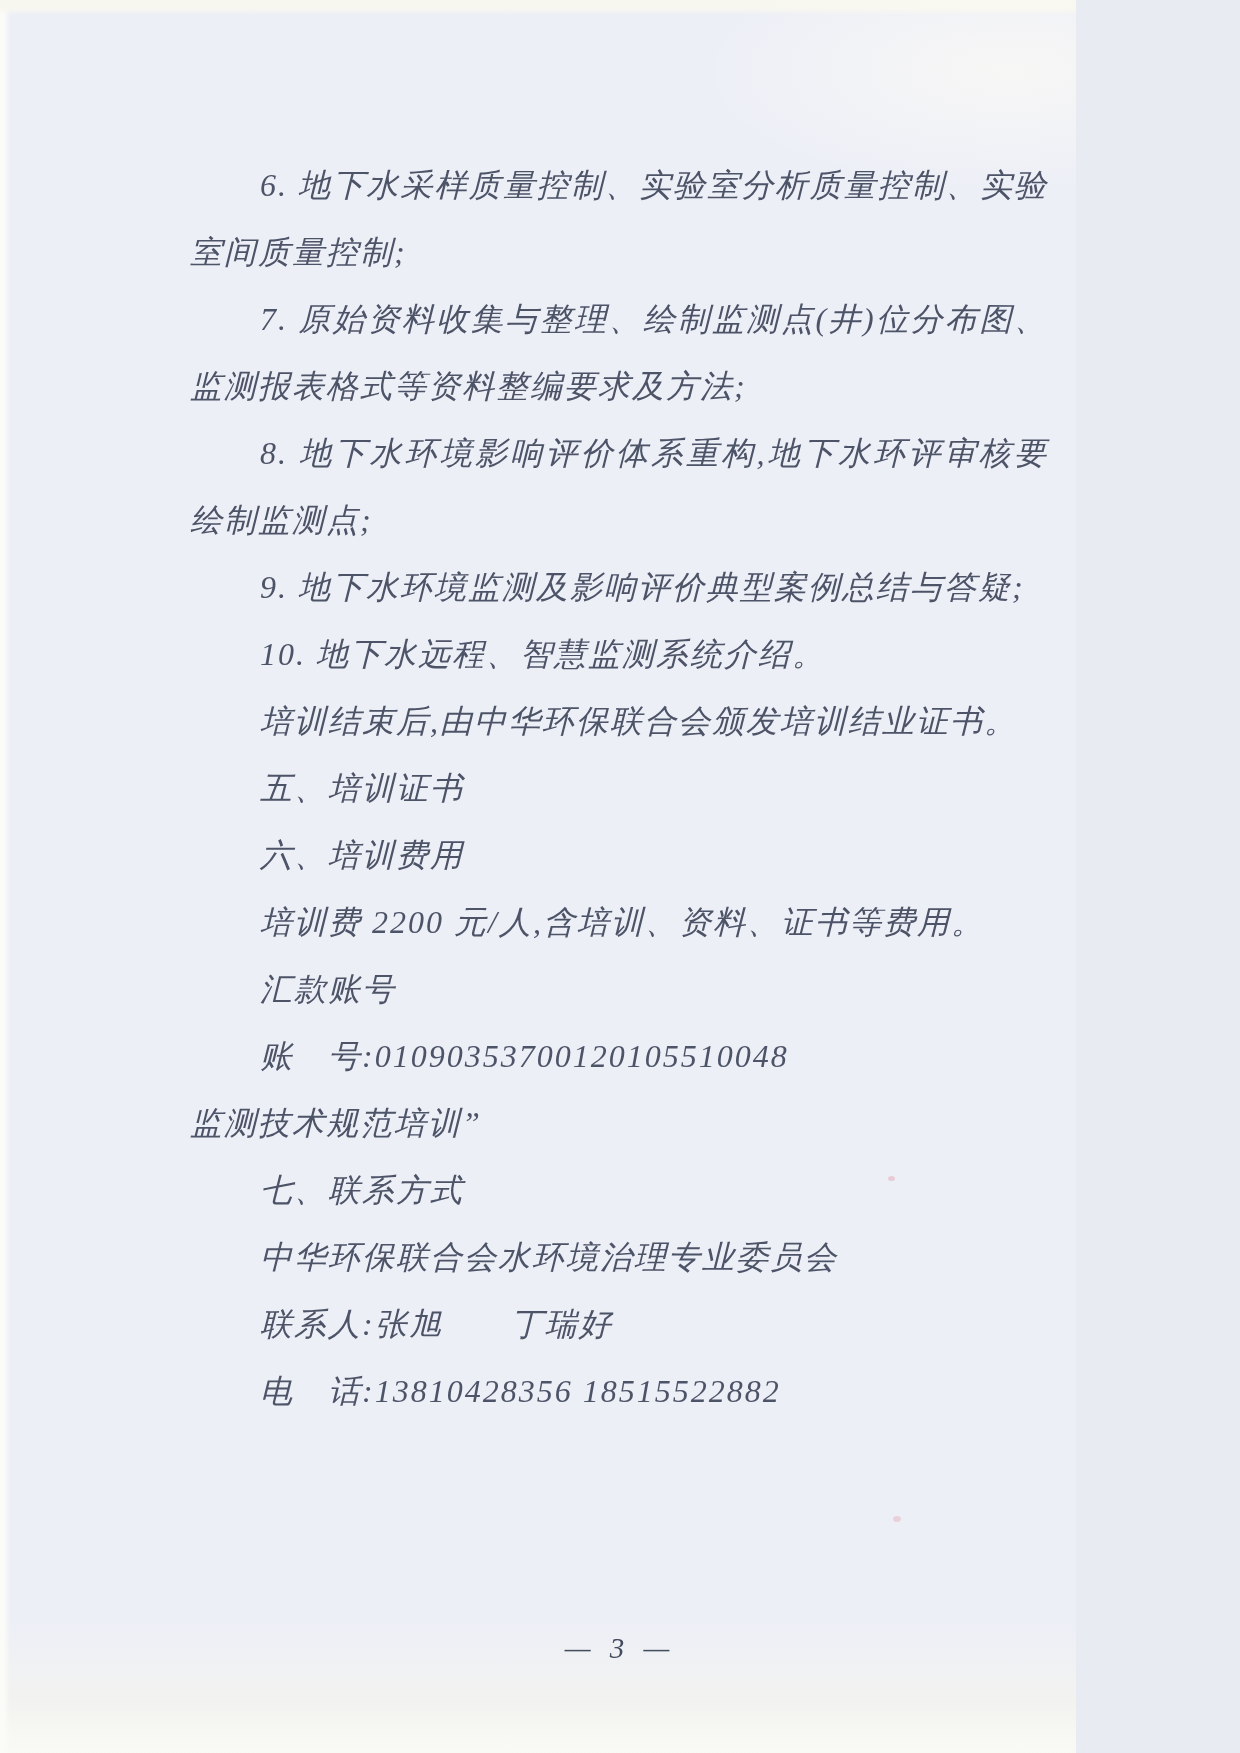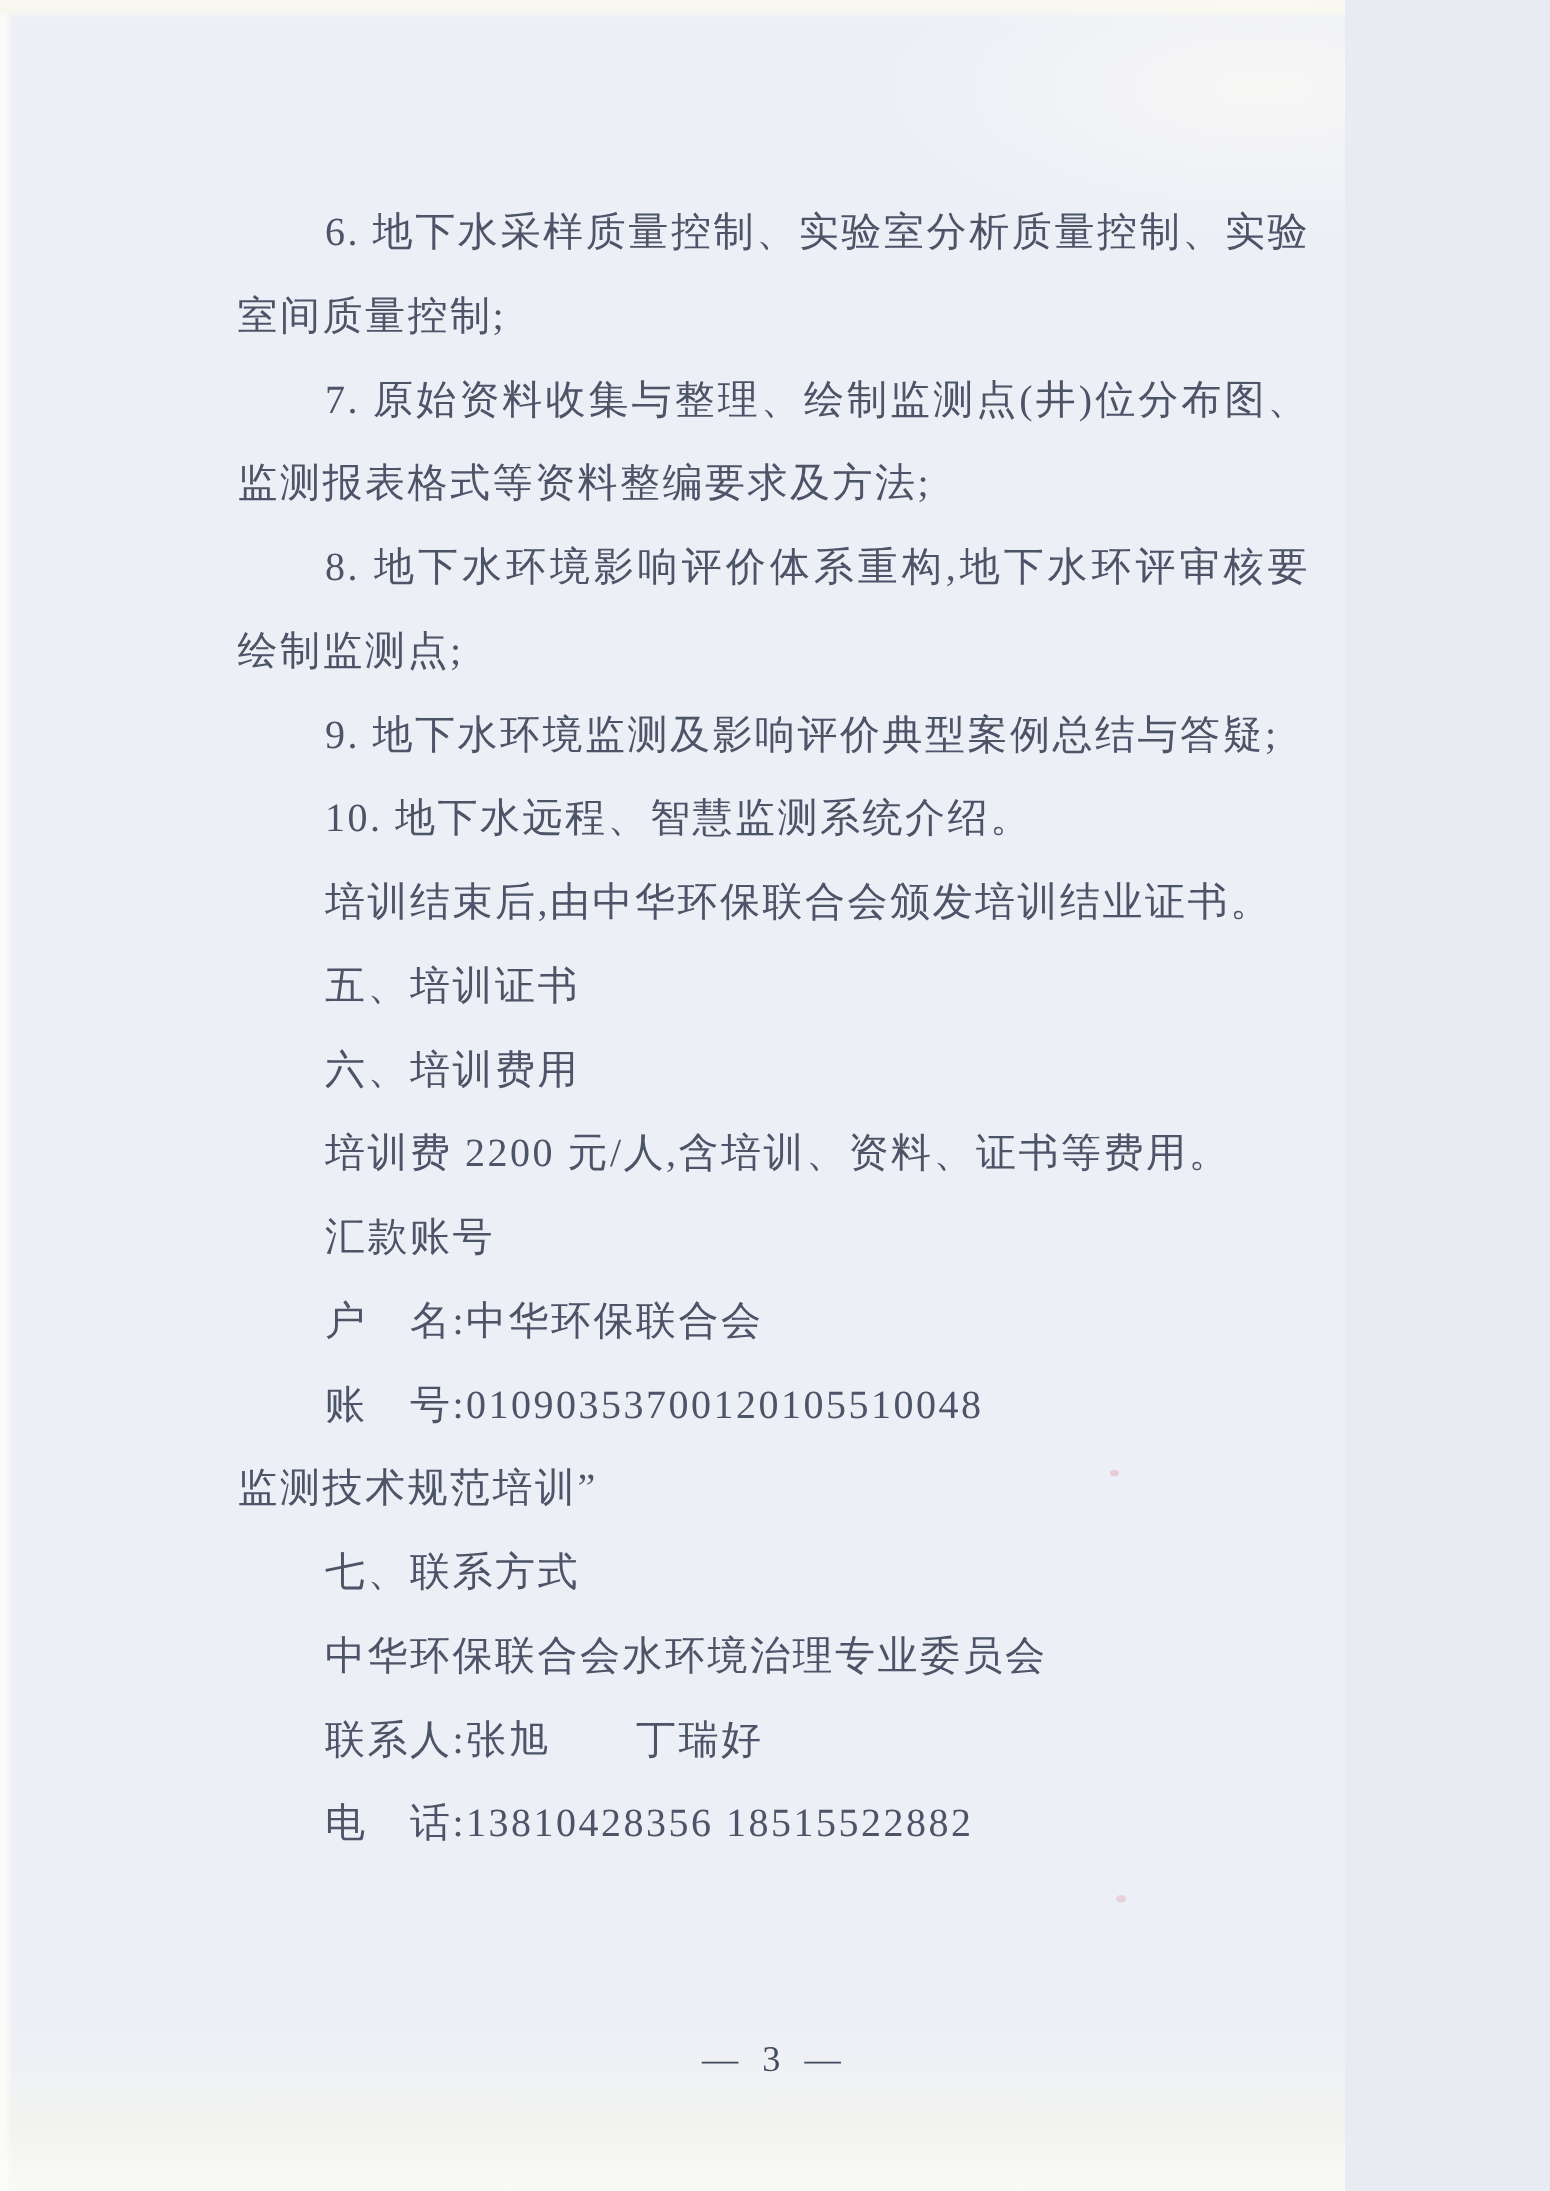--- a/index.html
+++ b/index.html
@@ -9,20 +9,21 @@
     font-family:"Liberation Serif","DejaVu Serif",serif;
   }
   .page{
     position:relative;width:1076px;height:1753px;overflow:hidden;
     background:
       radial-gradient(430px 170px at 1010px 70px, rgba(252,251,244,.65), rgba(252,251,244,0) 72%),
       linear-gradient(180deg, #f8f7ef 0px, #f8f7ef 8px, rgba(248,247,239,0) 15px),
       linear-gradient(90deg, #fbfbf8 0px, #fbfbf8 4px, rgba(251,251,248,0) 10px),
       linear-gradient(180deg, rgba(243,244,241,0) 1620px, #f2f3f0 1700px, #fafaf5 1753px),
       #edeff7;
+    font-style: italic;
   }
   .text-block{
     position:absolute;left:190px;top:152px;width:858px;
     font-size:32px;line-height:67px;letter-spacing:2px;
     color:#4d5468;
   }
   .text-block p{margin:0;height:67px;white-space:nowrap;}
   .indent{padding-left:70px;}
   .fill{text-align:justify;text-align-last:justify;}
   .page-number{
@@ -46,21 +47,20 @@
     <p>监测报表格式等资料整编要求及方法;</p>
     <p class="indent fill">8. 地下水环境影响评价体系重构,地下水环评审核要</p>
     <p>绘制监测点;</p>
     <p class="indent">9. 地下水环境监测及影响评价典型案例总结与答疑;</p>
     <p class="indent">10. 地下水远程、智慧监测系统介绍。</p>
     <p class="indent">培训结束后,由中华环保联合会颁发培训结业证书。</p>
     <p class="indent">五、培训证书</p>
     <p class="indent">六、培训费用</p>
     <p class="indent">培训费 2200 元/人,含培训、资料、证书等费用。</p>
     <p class="indent">汇款账号</p>
-    <p class="indent">户　名:中华环保联合会</p>
     <p class="indent">账　号:01090353700120105510048</p>
     <p>监测技术规范培训”</p>
     <p class="indent">七、联系方式</p>
     <p class="indent">中华环保联合会水环境治理专业委员会</p>
     <p class="indent">联系人:张旭　　丁瑞好</p>
     <p class="indent">电　话:13810428356 18515522882</p>
   </main>
 
   <footer class="page-number">— 3 —</footer>
 

